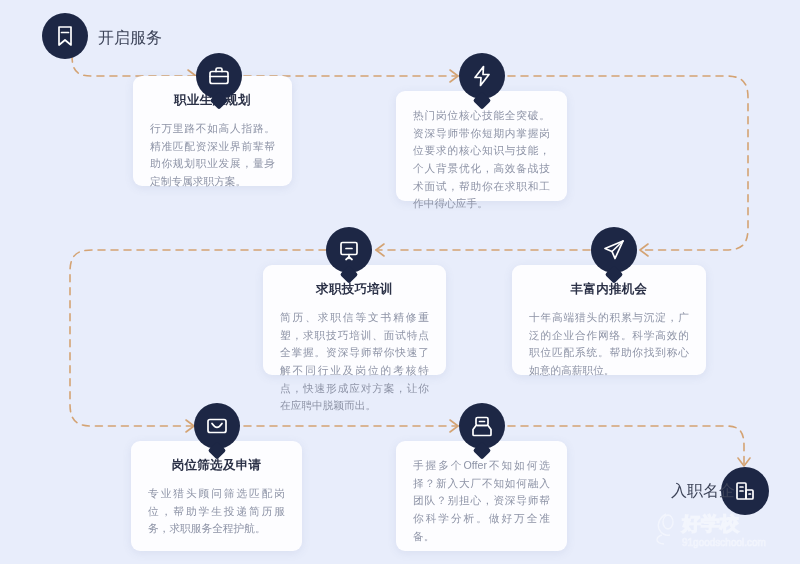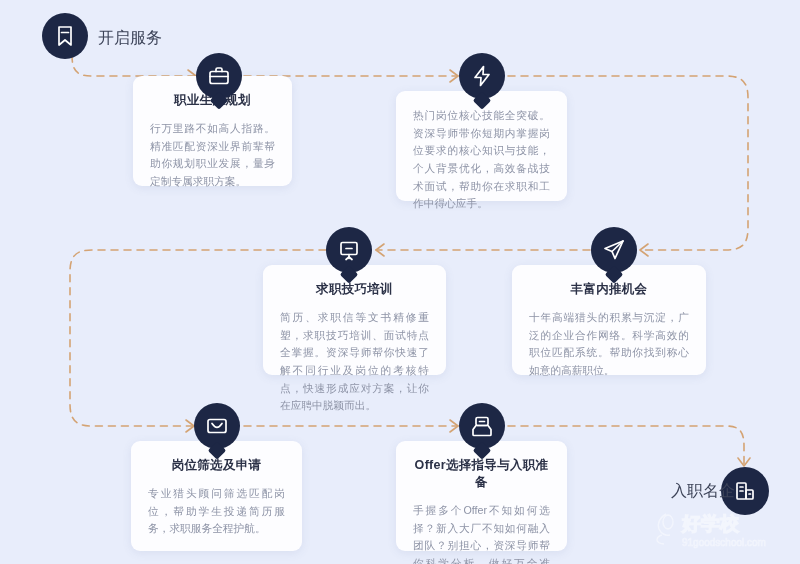--- a/index.html
+++ b/index.html
@@ -159,21 +159,20 @@
   <div class="node has-notch" style="left:459px;top:403px;">
     <span>
       <svg viewBox="0 0 24 24" fill="none" stroke="#ffffff" stroke-width="1.7" stroke-linecap="round" stroke-linejoin="round">
         <rect x="6" y="3.5" width="12" height="8" rx="1.5"></rect>
         <path d="M9.5 7.5h5"></path>
         <path d="M3 20.5v-5l3-4h12l3 4v5a1 1 0 0 1-1 1H4a1 1 0 0 1-1-1z"></path>
       </svg>
     </span>
   </div>
   <div class="card" style="left:396px;top:441px;width:171px;height:110px;">
-    <p class="card-title">Offer选择指导与入职准备</p>
     <p class="card-body">手握多个Offer不知如何选择？新入大厂不知如何融入团队？别担心，资深导师帮你科学分析。做好万全准备。</p>
   </div>
 
   <div class="node" style="left:721px;top:467px;width:48px;height:48px;">
     <span>
       <svg viewBox="0 0 24 24" fill="none" stroke="#ffffff" stroke-width="1.7" stroke-linecap="round" stroke-linejoin="round">
         <rect x="4" y="4" width="9" height="16" rx="1"></rect>
         <rect x="13" y="11" width="7" height="9" rx="1"></rect>
         <path d="M7 8h3"></path>
           <path d="M7 12h3"></path>

